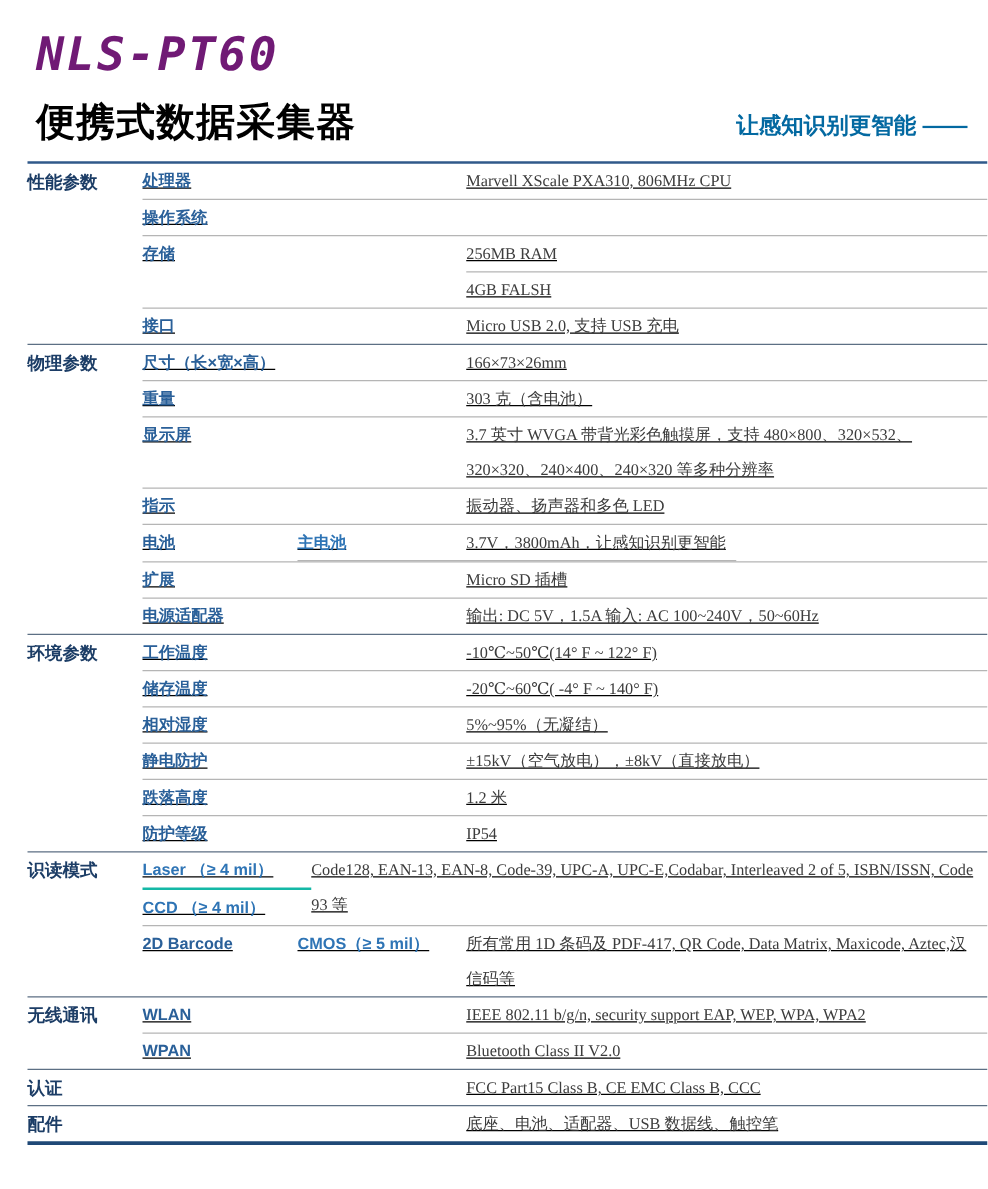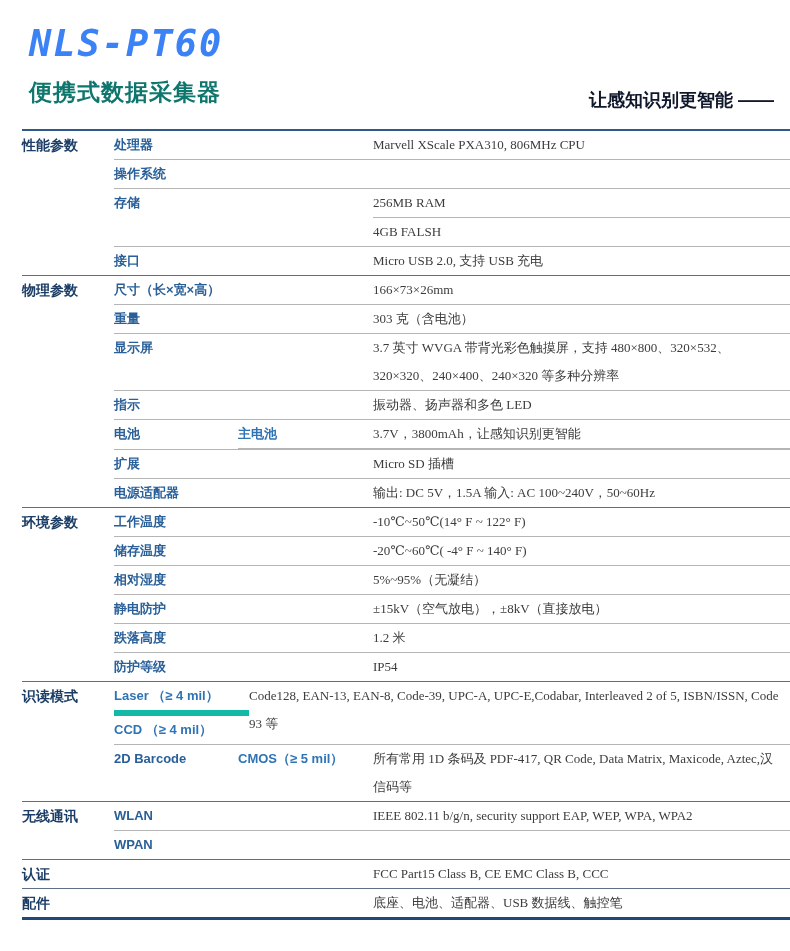--- a/index.html
+++ b/index.html
@@ -5,43 +5,43 @@
   html,body{margin:0;padding:0;}
   body{
     width:790px;height:951px;background:#ffffff;position:relative;
     font-family:"Liberation Sans",sans-serif;overflow:hidden;
   }
   
   .model{
     position:absolute;left:29px;top:22px;
     font-family:"DejaVu Sans Mono",monospace;
     font-style:italic;font-weight:700;font-size:37px;letter-spacing:2px;
-    color:#3b82f6;
+    color:#701a75;
   }
   .product{
     position:absolute;left:29px;top:77px;
-    font-weight:700;font-size:23px;letter-spacing:1px;color:#0f766e;
+    font-weight:700;font-size:31px;letter-spacing:1px;color:#000000;
   }
   .tagline{
     position:absolute;right:16px;top:88px;
-    font-weight:700;font-size:18px;color:#0f172a;text-align:right;
+    font-weight:700;font-size:18px;color:#0369a1;text-align:right;
   }
   
   .spec-table{
     position:absolute;left:22px;right:0;top:129px;
     border-top:2px solid #30598a;
     border-bottom:3px solid #1f4977;
   }
   .section{display:flex;border-bottom:1px solid #5c6f84;}
   .section.last{border-bottom:none;}
   .c1{
     width:92px;flex:0 0 92px;line-height:28px;
     font-weight:700;font-size:14px;color:#1c3d66;
   }
-  .body{flex:1;display:flex;flex-direction:column;min-width:0;}
+  .body{flex:1;display:flex;flex-direction:column;min-width:0;text-decoration:underline;}
   .row{display:flex;border-bottom:1px solid #b5b5b5;align-items:stretch;}
   .row.last{border-bottom:none;}
   .l2{
     width:124px;flex:0 0 124px;line-height:28px;
     font-weight:700;font-size:13px;color:#2a6099;
   }
   .l2.wide{width:259px;flex:0 0 259px;}
   .l3{
     width:135px;flex:0 0 135px;line-height:28px;
     font-weight:700;font-size:13px;color:#2e74b5;
@@ -50,27 +50,27 @@
     flex:1;line-height:28px;font-size:13px;color:#3c3c3c;
     font-family:"Liberation Serif","DejaVu Serif",serif;
     padding-right:8px;min-width:0;
   }
   .val.two{min-height:56px;}
   
   .vstack{flex:1;display:flex;flex-direction:column;min-width:0;}
   .vstack .vcell{flex:0 0 28px;}
   .vstack .vcell.b{border-bottom:1px solid #b5b5b5;}
   
-  .stack{flex:1;display:flex;flex-direction:column;min-width:0;}
+  .stack{flex:1;display:flex;flex-direction:row;min-width:0;}
   .subrow{display:flex;}
   .subrow.b{border-bottom:1px solid #b5b5b5;}
   
   .c3col{width:135px;flex:0 0 135px;display:flex;flex-direction:column;}
   .c3col .cell{flex:0 0 28px;width:100%;}
-  .c3col .cell.b{border-bottom:6px solid #14b8a6;}
+  .c3col .cell.b{border-bottom:2px solid #14b8a6;}
 </style>
 </head>
 <body>
 
 <div class="model">NLS-PT60</div>
 <div class="product">便携式数据采集器</div>
 <div class="tagline">让感知识别更智能 ——</div>
 
 <div class="spec-table">
 
@@ -187,20 +187,21 @@
 
   <div class="section">
     <div class="c1">无线通讯</div>
     <div class="body">
       <div class="row">
         <div class="l2 wide">WLAN</div>
         <div class="val">IEEE 802.11 b/g/n, security support EAP, WEP, WPA, WPA2</div>
       </div>
       <div class="row last">
         <div class="l2 wide">WPAN</div>
+        <div class="val">Bluetooth Class II V2.0</div>
       </div>
     </div>
   </div>
 
   <div class="section">
     <div class="c1">认证</div>
     <div class="body">
       <div class="row last">
         <div class="l2 wide"></div>
         <div class="val">FCC Part15 Class B, CE EMC Class B, CCC</div>

